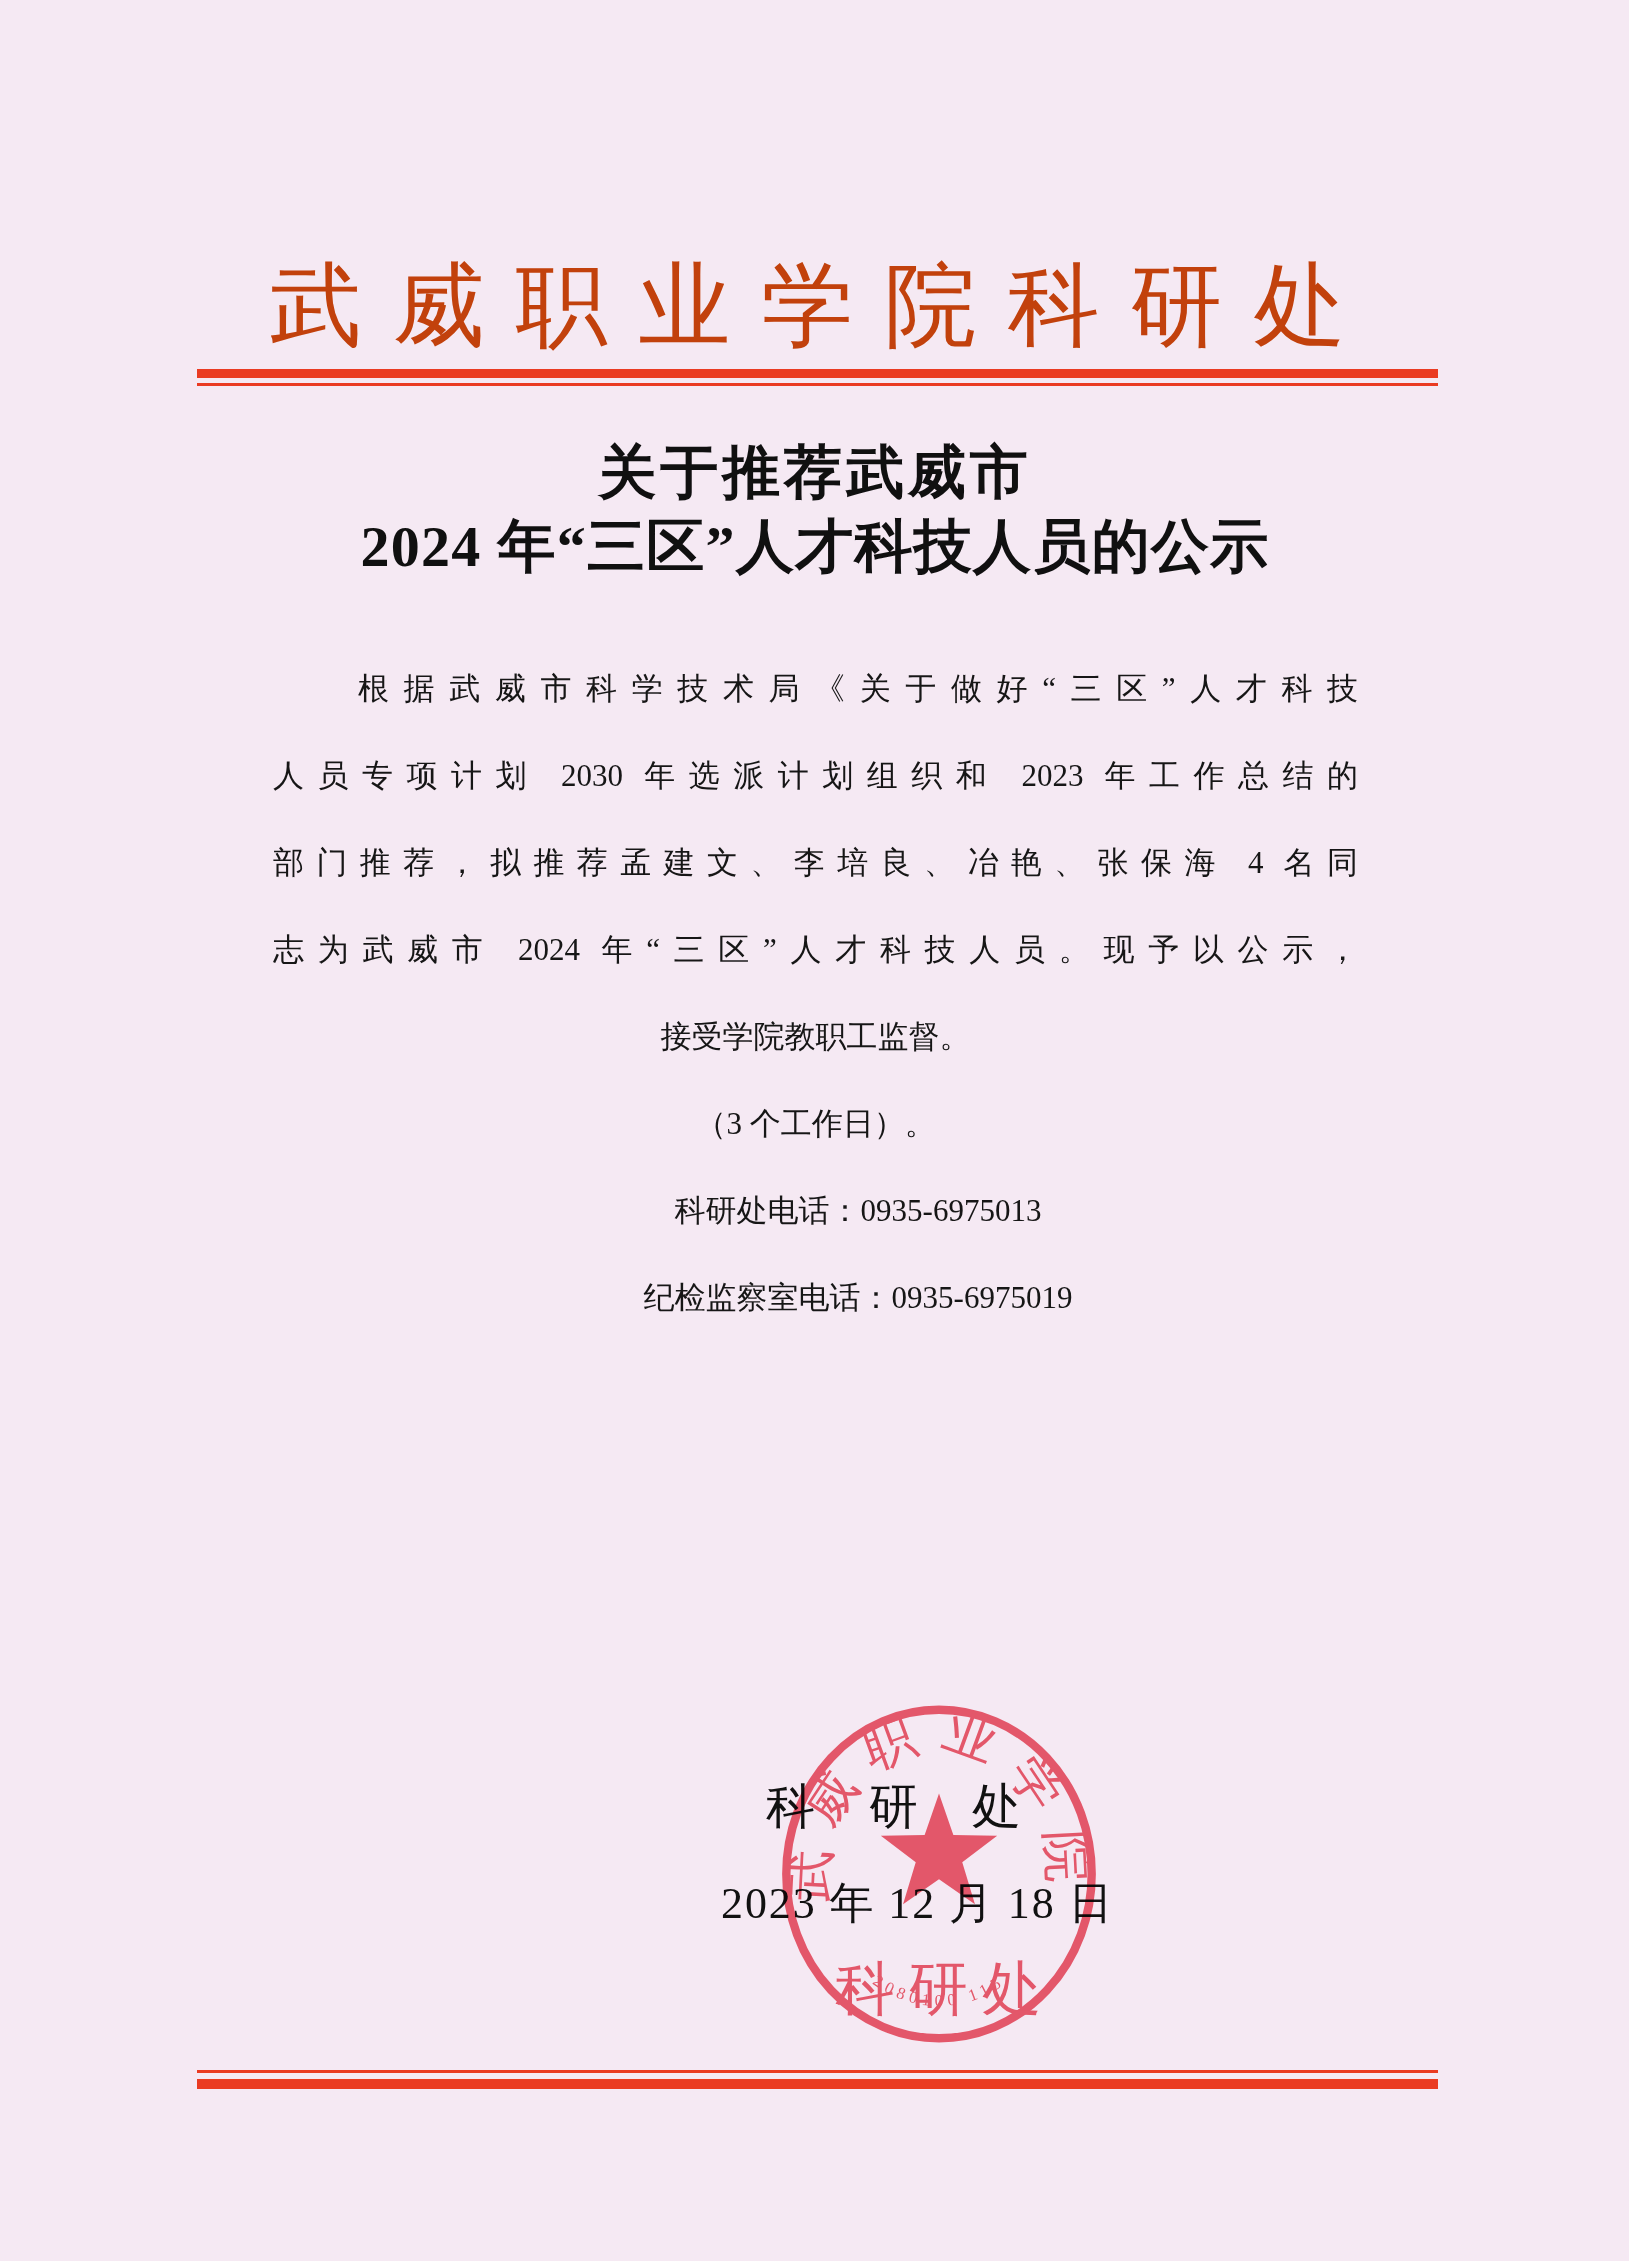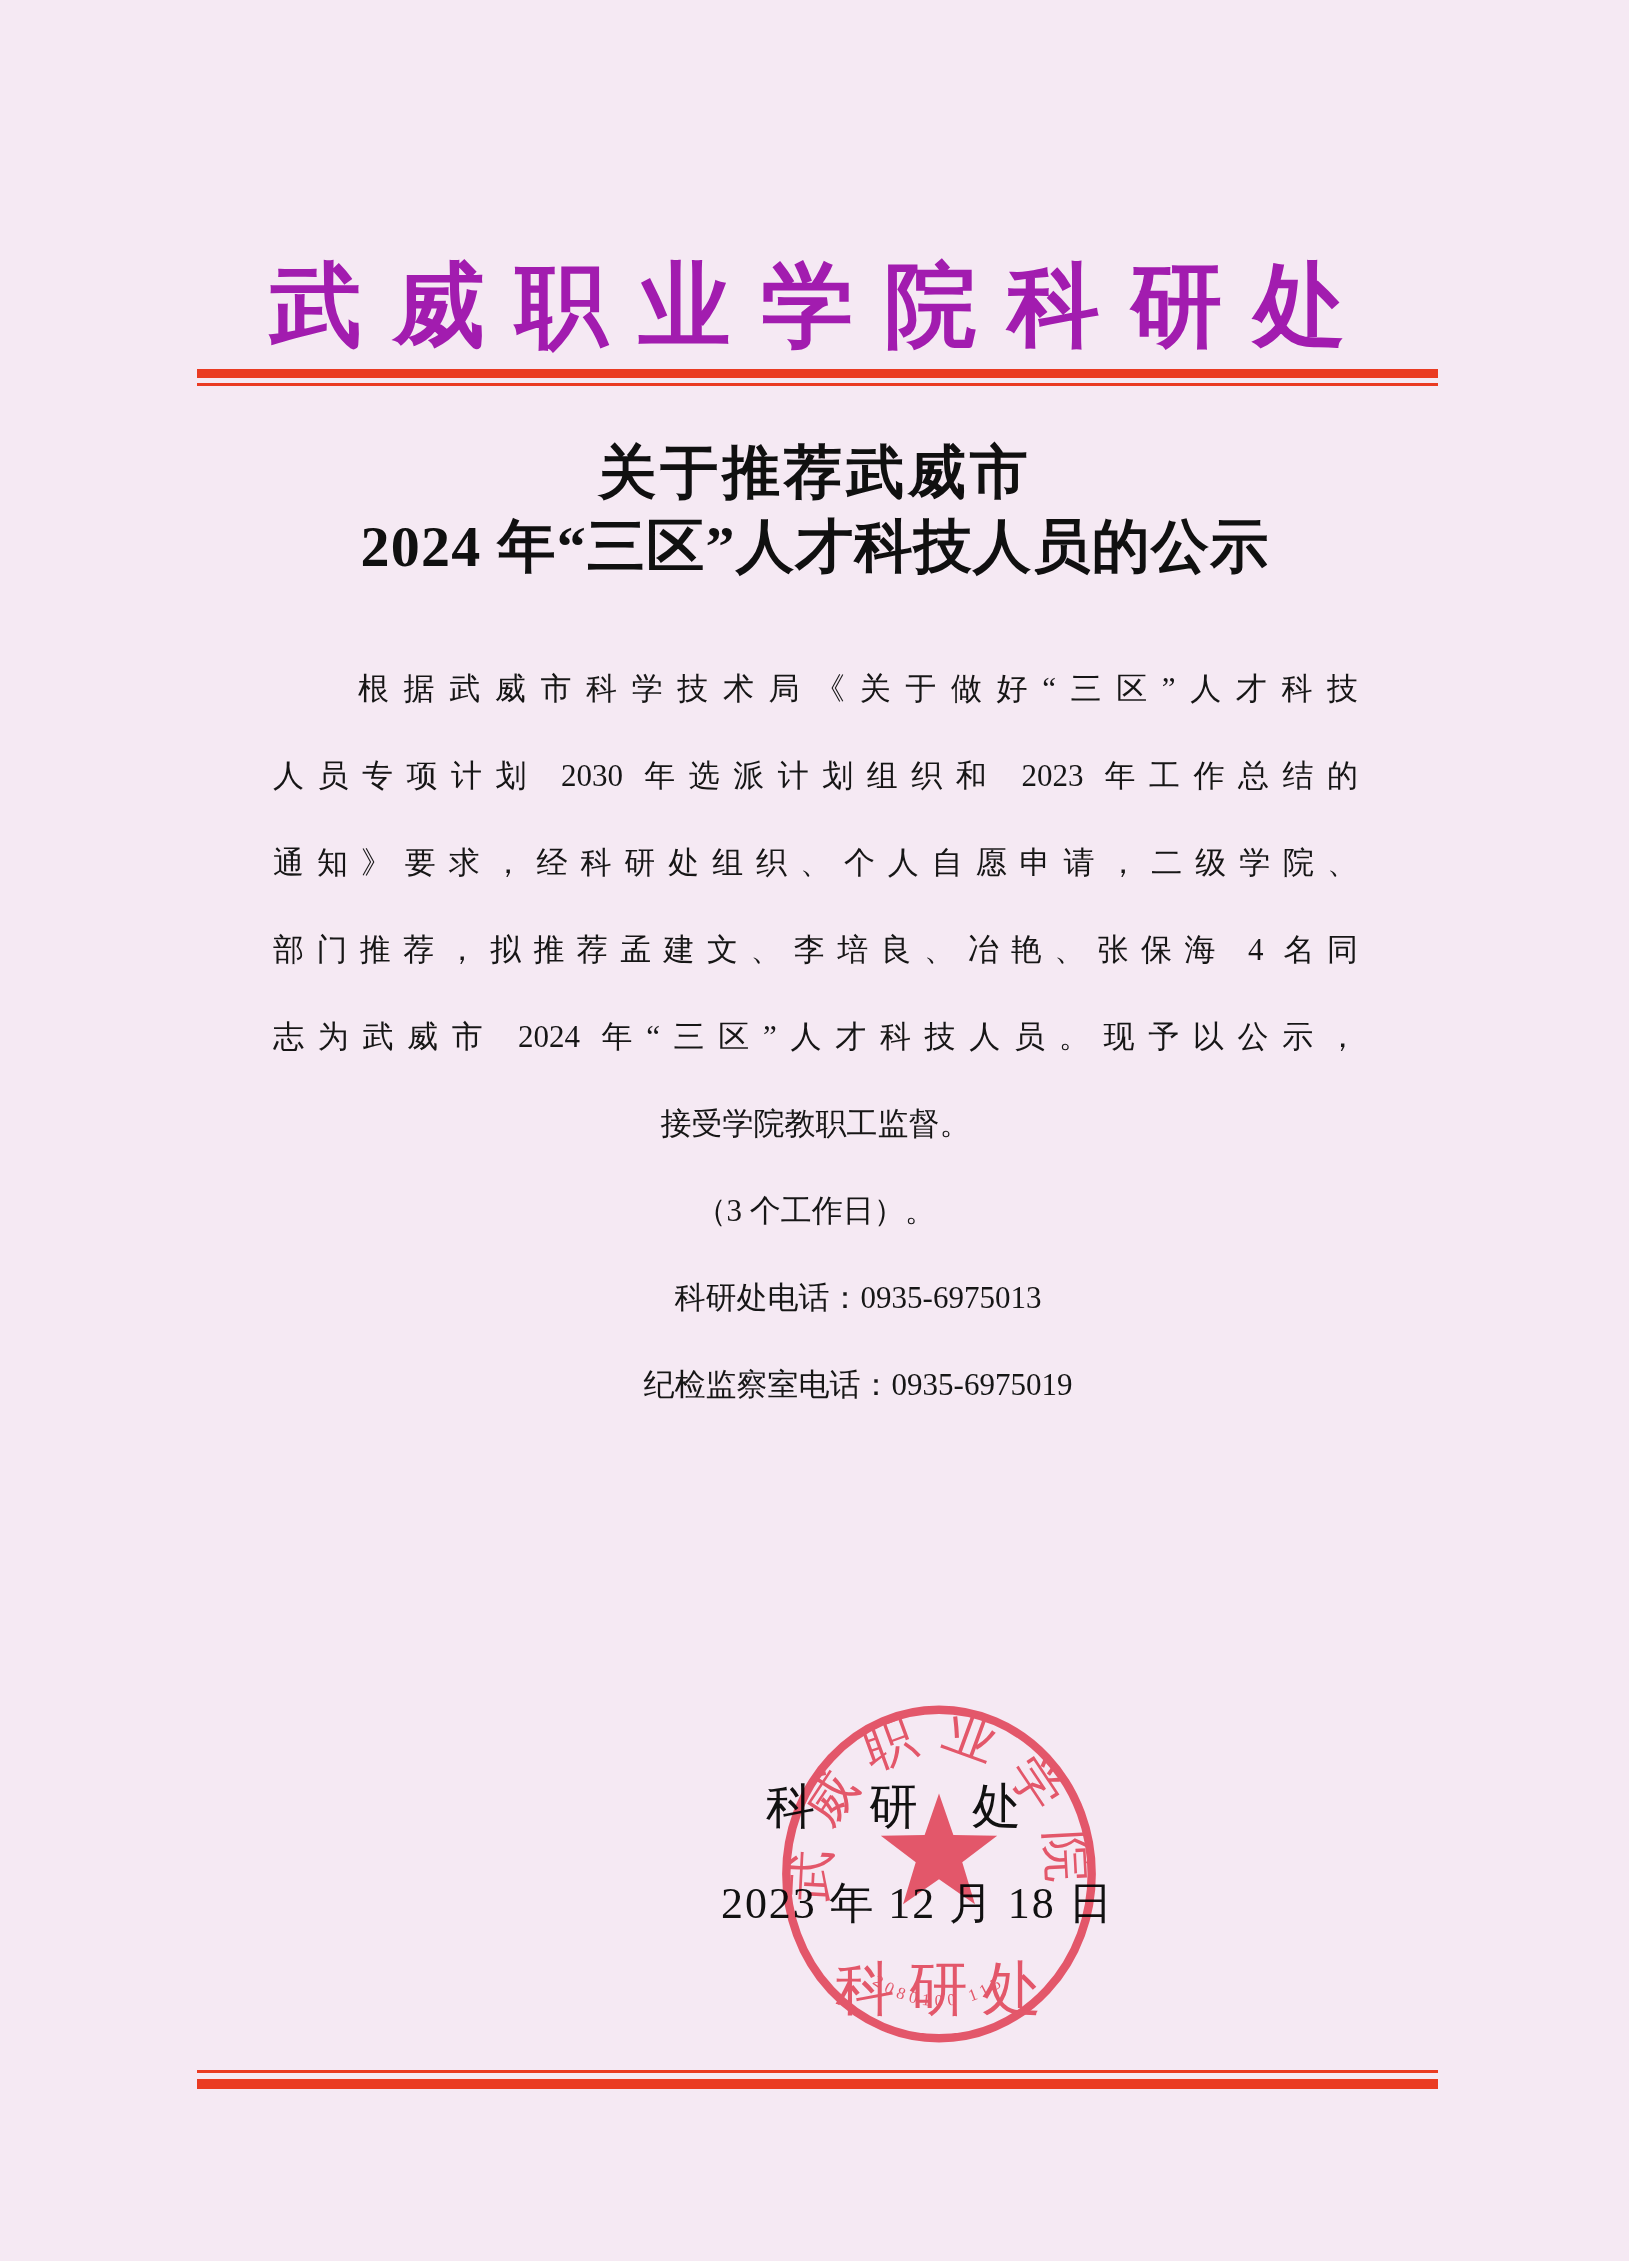--- a/index.html
+++ b/index.html
@@ -8,23 +8,23 @@
     width:1630px;height:2261px;
     background:#f5e9f3;
     overflow:hidden;
     font-family:"Liberation Serif","DejaVu Serif",serif;
     color:#141414;
   }
   
   .red-head{
     position:absolute;top:244px;left:0;width:100%;
     text-align:center;
-    font-size:92px;font-weight:700;
+    font-size:92px;font-weight:400;
     letter-spacing:31px;padding-left:16px;box-sizing:border-box;
-    color:#a21caf;
+    color:#c2410c;
     white-space:nowrap;
   }
   .rule{position:absolute;left:197px;width:1241px;}
   .rule .bar{background:#ea3b22;}
   .rule-top{top:369px;}
   .rule-top .thick{height:9px;}
   .rule-top .gap{height:4.5px;}
   .rule-top .thin{height:3.9px;}
   .rule-bottom{top:2070px;}
   .rule-bottom .thin{height:3.2px;}
@@ -83,21 +83,20 @@
   </div>
 
   <div class="doc-title">
     <div class="t1">关于推荐武威市</div>
     <div class="t2">2024 年“三区”人才科技人员的公示</div>
   </div>
 
   <div class="body-text">
     <div class="line fill indent">根据武威市科学技术局《关于做好“三区”人才科技</div>
     <div class="line fill">人员专项计划 2030 年选派计划组织和 2023 年工作总结的</div>
-    <div class="line fill">通知》要求，经科研处组织、个人自愿申请，二级学院、</div>
     <div class="line fill">部门推荐，拟推荐孟建文、李培良、冶艳、张保海 4 名同</div>
     <div class="line fill">志为武威市 2024 年“三区”人才科技人员。现予以公示，</div>
     <div class="line">接受学院教职工监督。</div>
     <div class="line">（3 个工作日）。</div>
     <div class="line indent">科研处电话：0935-6975013</div>
     <div class="line indent">纪检监察室电话：0935-6975019</div>
   </div>
 
   <div class="sig-name">科研处</div>
   <div class="sig-date">2023 年 12 月 18 日</div>

